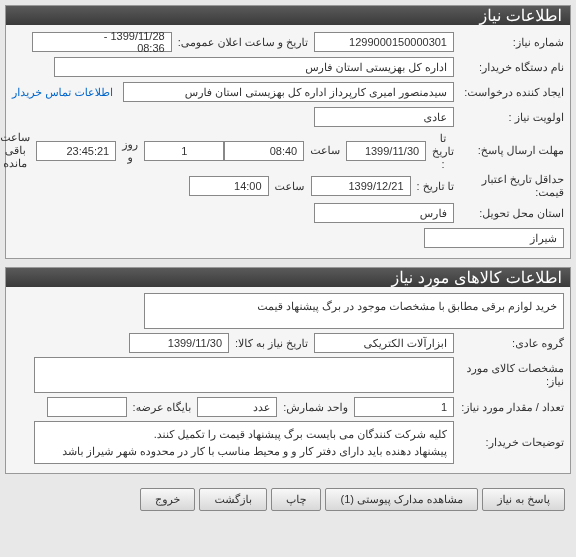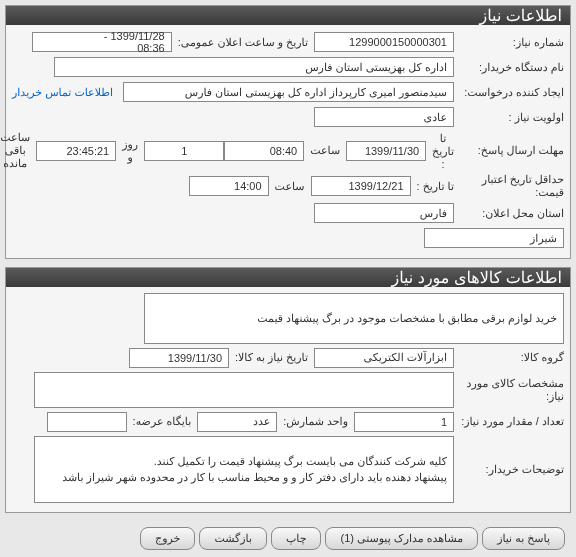--- a/index.html
+++ b/index.html
@@ -75,40 +75,40 @@
     }
     .mid-label {
       font-size: 11px;
       color: #333;
       padding: 0 6px;
       text-align: center;
     }
     .textarea-box {
       background: #fff;
       border: 1px solid #888;
-      padding: 16px 6px;
+      padding: 4px 6px;
       font-size: 11px;
       flex: 1;
       max-width: 420px;
       min-height: 36px;
       line-height: 1.5;
     }
     .button-bar {
       display: flex;
       gap: 4px;
       padding: 6px;
       justify-content: flex-start;
     }
     .btn {
       background: linear-gradient(to bottom, #f8f8f8, #d8d8d8);
       border: 1px solid #888;
       padding: 4px 14px;
       font-size: 11px;
       cursor: pointer;
-      border-radius: 8px;
+      border-radius: 2px;
       color: #333;
     }
   </style>
 </head>
 <body>
 
 <div class="panel">
   <div class="panel-header">اطلاعات نیاز</div>
   <div class="panel-body">
 
@@ -150,41 +150,41 @@
 
     <div class="row">
       <span class="label">حداقل تاریخ اعتبار قیمت:</span>
       <span class="mid-label" style="padding-right:0">تا تاریخ :</span>
       <span class="input-box" style="width:100px">1399/12/21</span>
       <span class="mid-label">ساعت</span>
       <span class="input-box input-xsmall">14:00</span>
     </div>
 
     <div class="row">
-      <span class="label">استان محل اعلان:</span>
+      <span class="label">استان محل تحویل:</span>
       <span class="input-box input-medium">فارس</span>
     </div>
 
     <div class="row">
       <span class="input-box input-medium">شیراز</span>
     </div>
 
   </div>
 </div>
 
 <div class="panel">
   <div class="panel-header">اطلاعات کالاهای مورد نیاز</div>
   <div class="panel-body">
 
     <div class="row">
       <div class="textarea-box">خرید لوازم برقی مطابق با مشخصات موجود در برگ پیشنهاد قیمت</div>
     </div>
 
     <div class="row">
-      <span class="label">گروه کالا:</span>
+      <span class="label">گروه عادی:</span>
       <span class="input-box input-medium">ابزارآلات الکتریکی</span>
       <span class="mid-label">تاریخ نیاز به کالا:</span>
       <span class="input-box" style="width:100px">1399/11/30</span>
     </div>
 
     <div class="row">
       <span class="label">مشخصات کالای مورد نیاز:</span>
       <div class="textarea-box"></div>
     </div>
 

